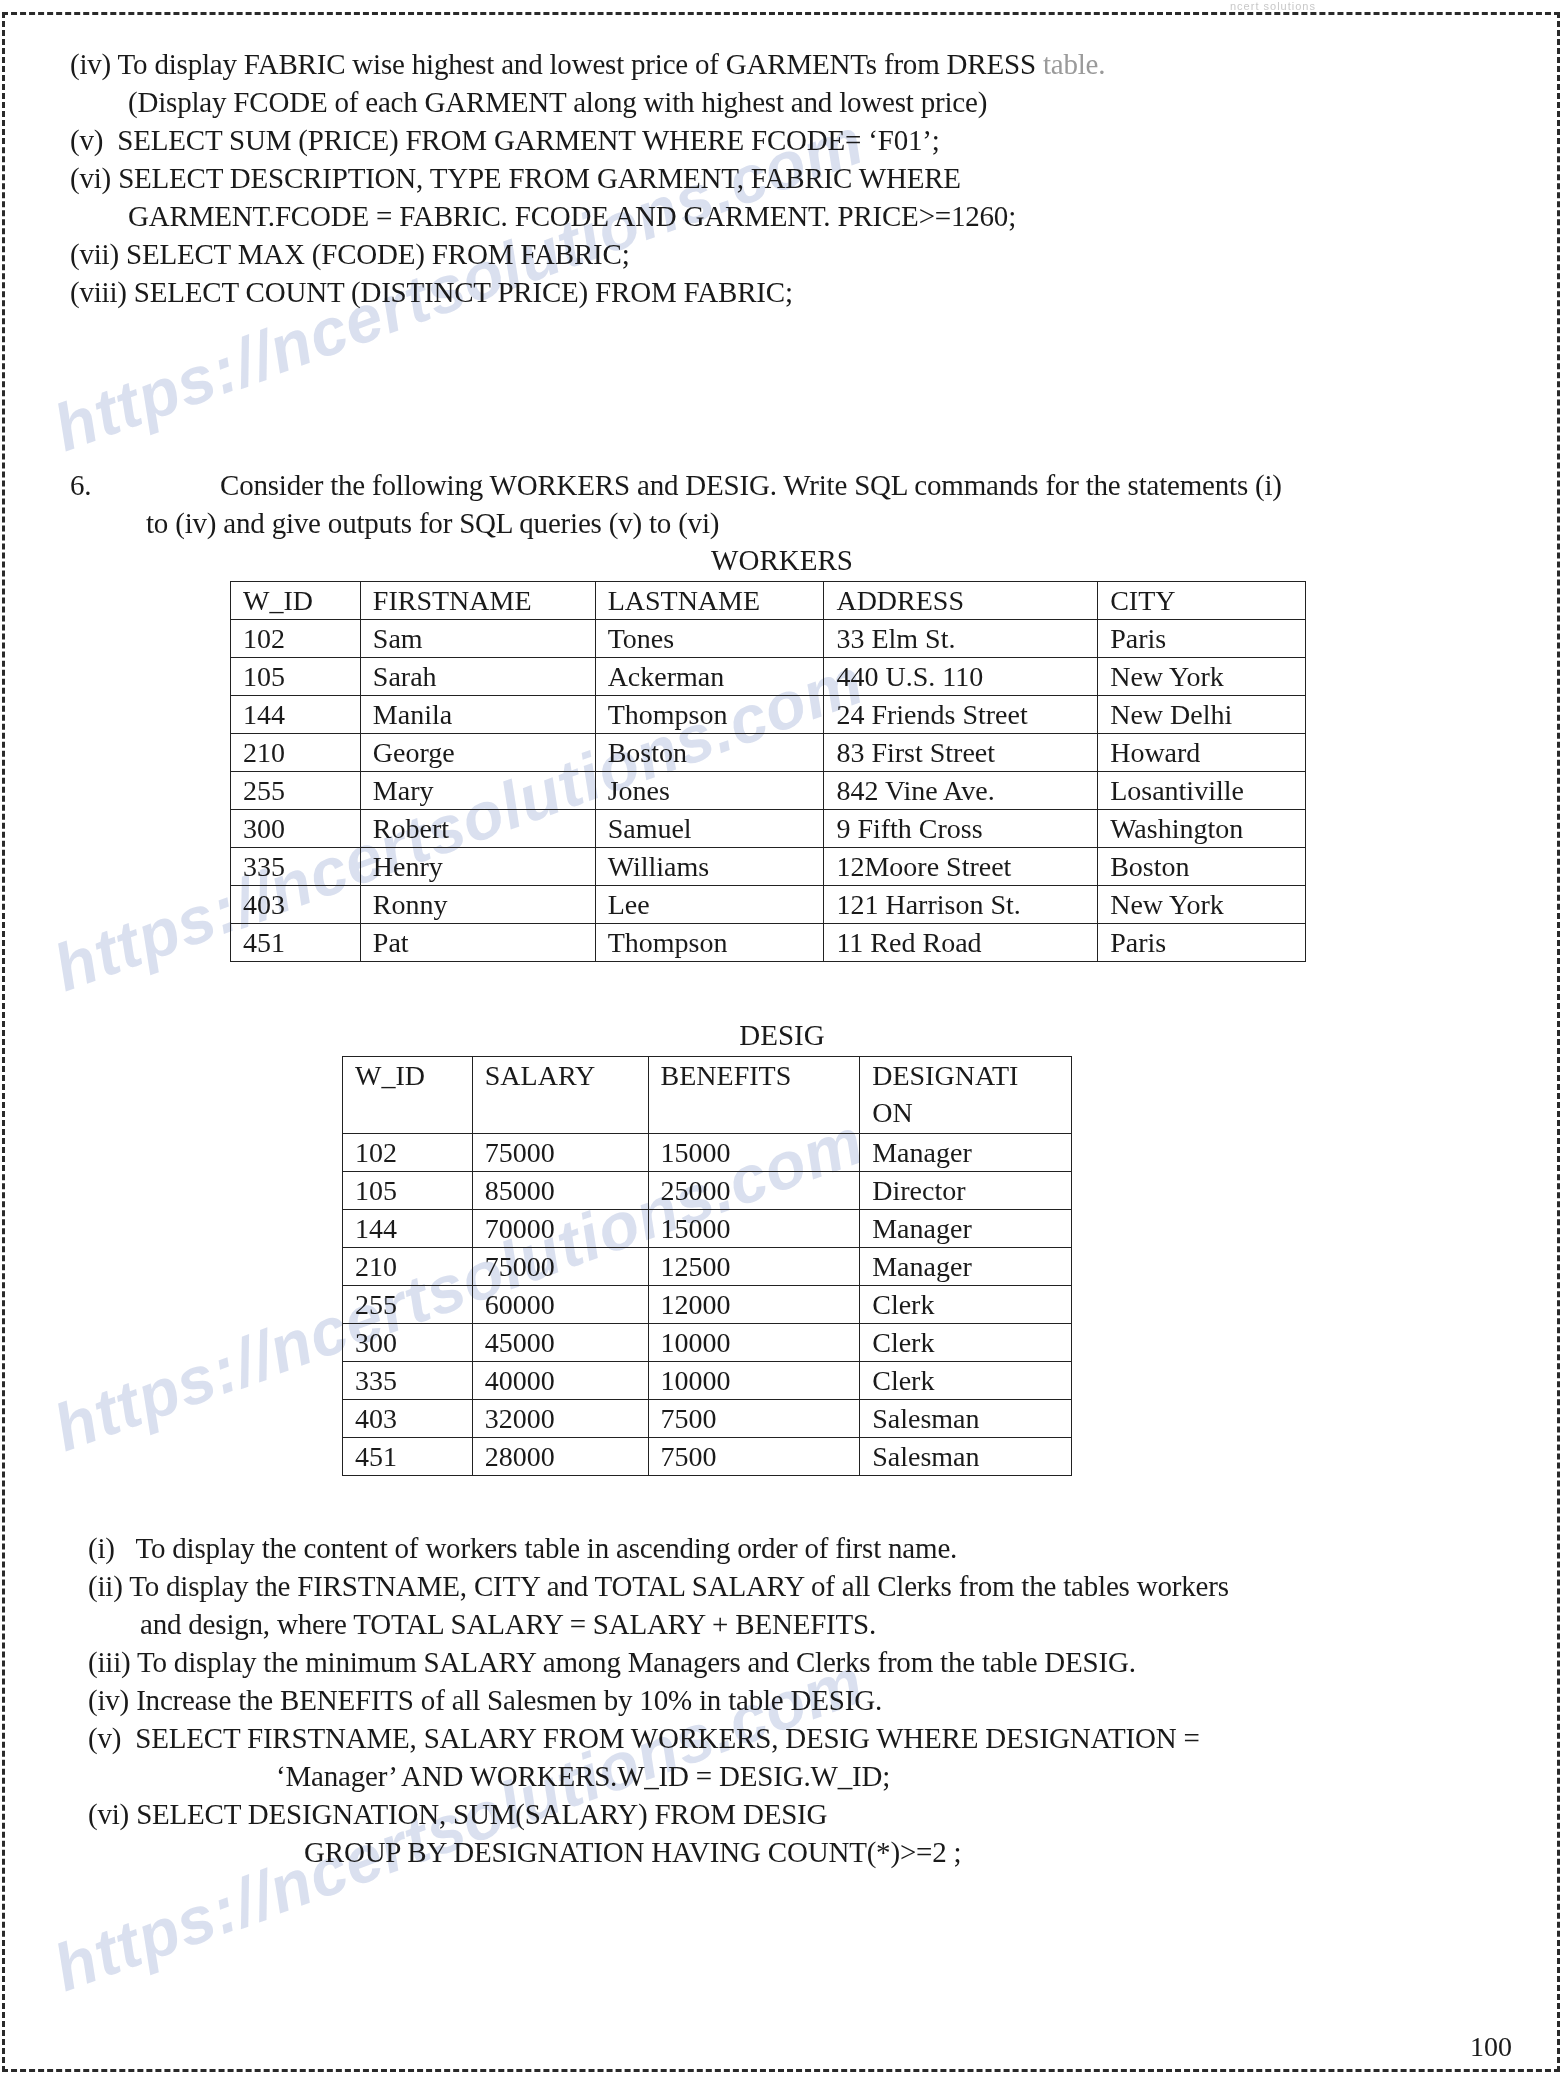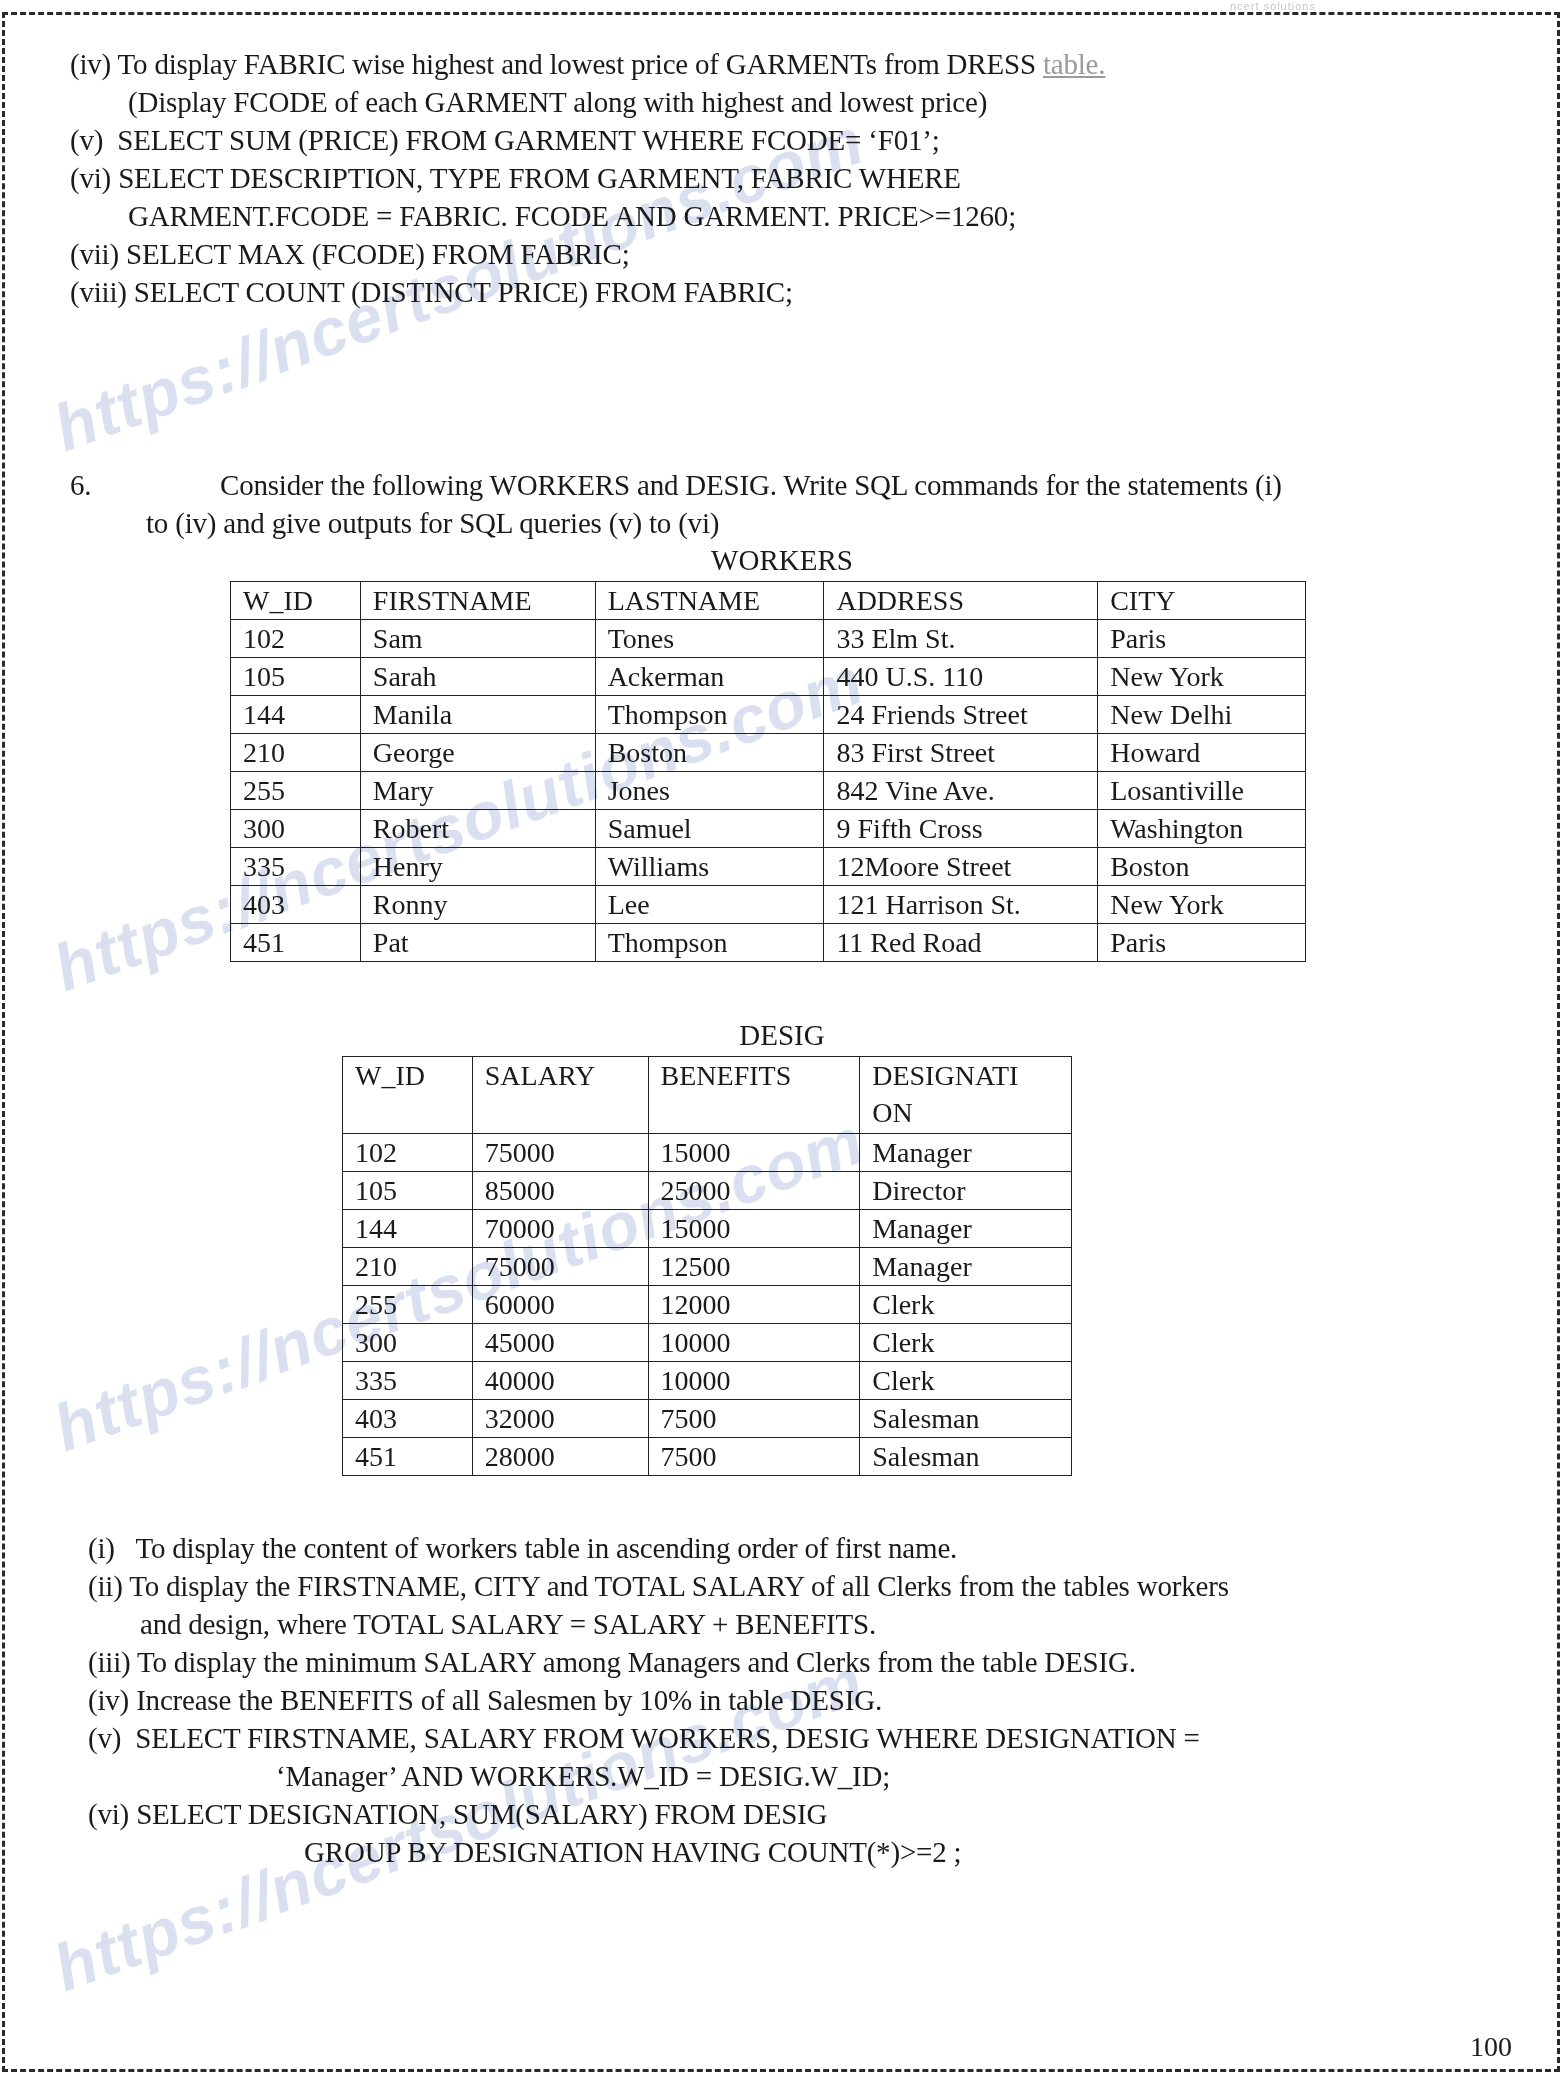--- a/index.html
+++ b/index.html
@@ -50,21 +50,21 @@
     pointer-events: none;
     letter-spacing: 1px;
   }
   .line {
     position: absolute;
     font-size: 29px;
     line-height: 36px;
     white-space: nowrap;
     letter-spacing: -0.2px;
   }
-  .faded { color: #9a9a9a; text-decoration: underline; }
+  .faded { color: #9a9a9a; }
   .table-title {
     position: absolute;
     font-size: 29px;
     line-height: 34px;
     text-align: center;
     white-space: nowrap;
   }
   table.doc-table {
     position: absolute;
     border-collapse: collapse;

